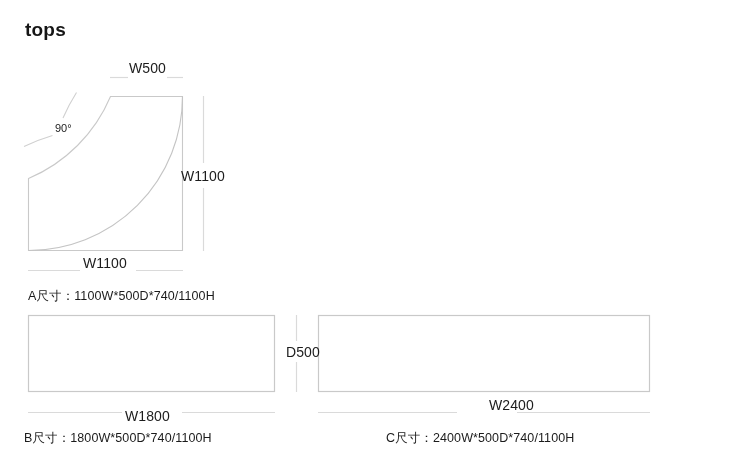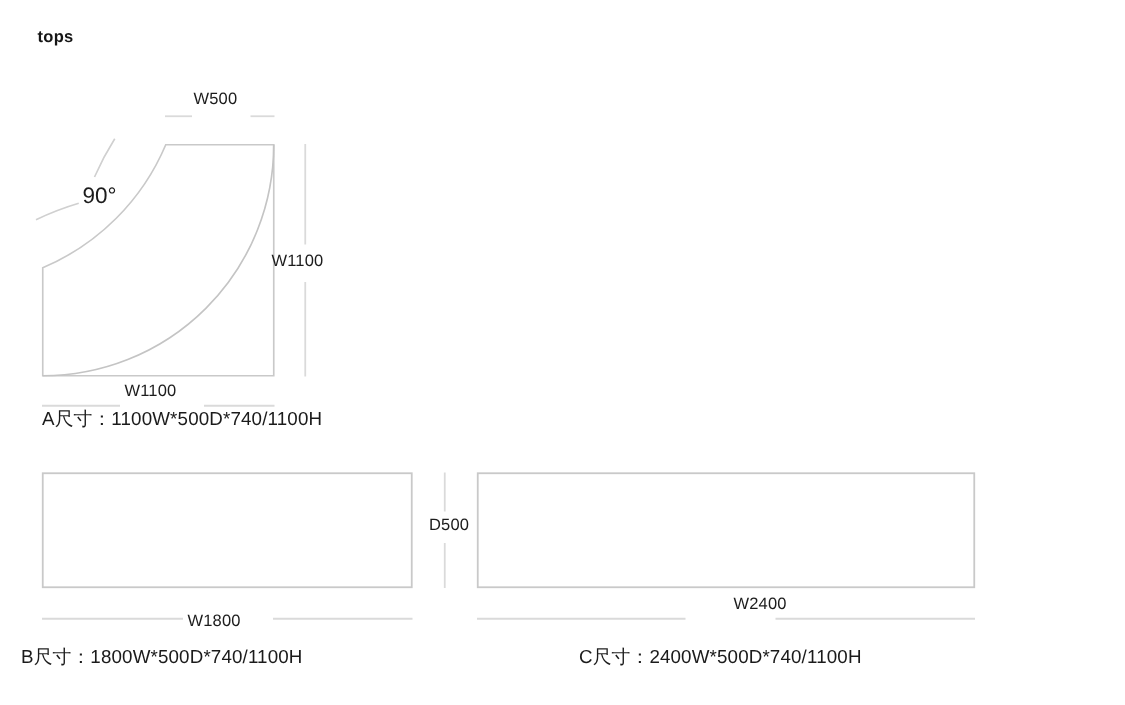--- a/index.html
+++ b/index.html
@@ -14,54 +14,54 @@
     overflow: hidden;
     font-family: "Liberation Sans", sans-serif;
     color: #1a1a1a;
     -webkit-font-smoothing: antialiased;
   }
 
   #page-title {
     position: absolute;
     left: 25px;
     top: 19px;
-    font-size: 11px;
+    font-size: 19px;
     font-weight: bold;
     letter-spacing: 0.2px;
     color: #161616;
     white-space: nowrap;
   }
 
   .drawing-canvas {
     position: absolute;
     left: 0;
     top: 0;
     width: 750px;
     height: 470px;
   }
 
   .dim-label {
     position: absolute;
-    font-size: 11px;
+    font-size: 14px;
     color: #1c1c1c;
     white-space: nowrap;
     letter-spacing: 0.1px;
   }
 
   .caption {
     position: absolute;
     font-size: 12.5px;
     color: #1b1b1b;
     white-space: nowrap;
     letter-spacing: 0.1px;
   }
 
   .angle-label {
     position: absolute;
-    font-size: 15px;
+    font-size: 11px;
     color: #1c1c1c;
     white-space: nowrap;
   }
 </style>
 </head>
 <body>
 
 <div id="page-title">tops</div>
 
 <svg class="drawing-canvas" viewBox="0 0 750 470" xmlns="http://www.w3.org/2000/svg">
@@ -103,23 +103,23 @@
 </svg>
 
 <div class="dim-label" style="left:129px; top:60px;">W500</div>
 
 <div class="angle-label" style="left:55px; top:122px;">90°</div>
 
 <div class="dim-label" style="left:181px; top:168px;">W1100</div>
 
 <div class="dim-label" style="left:83px; top:255px;">W1100</div>
 
-<div class="caption" style="left:28px; top:271px;">A尺寸：1100W*500D*740/1100H</div>
+<div class="caption" style="left:28px; top:288px;">A尺寸：1100W*500D*740/1100H</div>
 
 <div class="dim-label" style="left:125px; top:408px;">W1800</div>
 
 <div class="dim-label" style="left:286px; top:344px;">D500</div>
 
-<div class="caption" style="left:14px; top:430px;">B尺寸：1800W*500D*740/1100H</div>
+<div class="caption" style="left:24px; top:430px;">B尺寸：1800W*500D*740/1100H</div>
 
 <div class="dim-label" style="left:461px; top:397px;margin-left:28px;">W2400</div>
 
 <div class="caption" style="left:386px; top:430px;">C尺寸：2400W*500D*740/1100H</div>
 
 </body></html>

